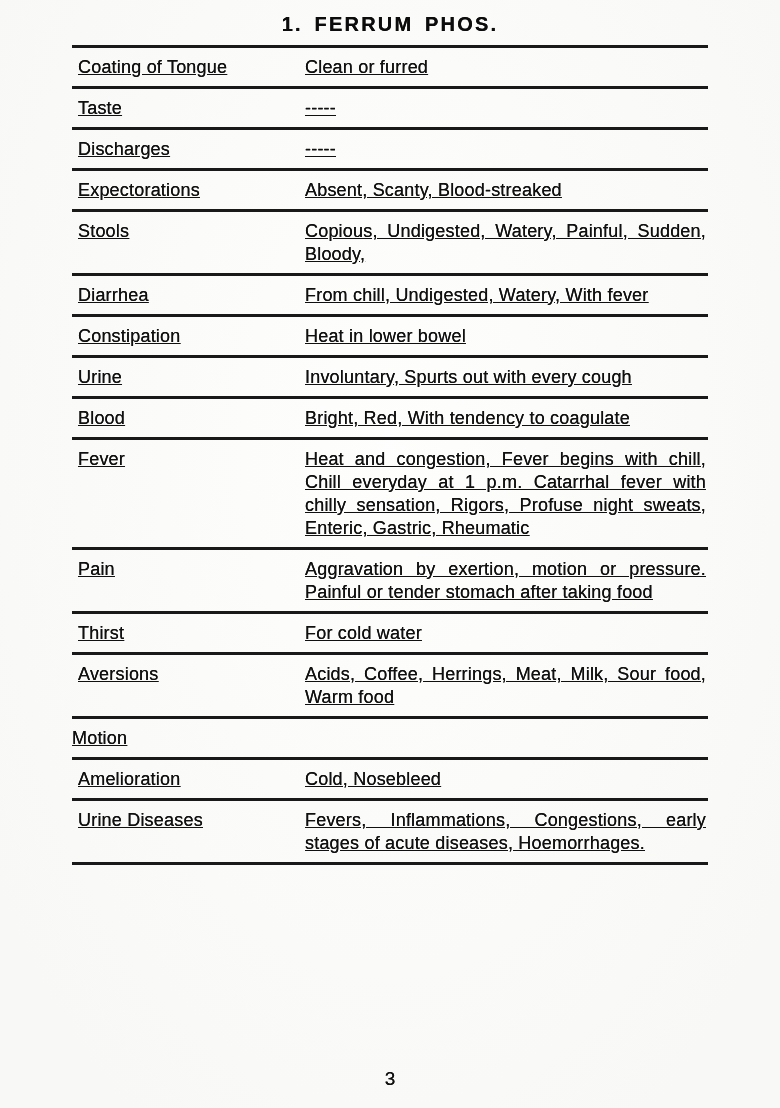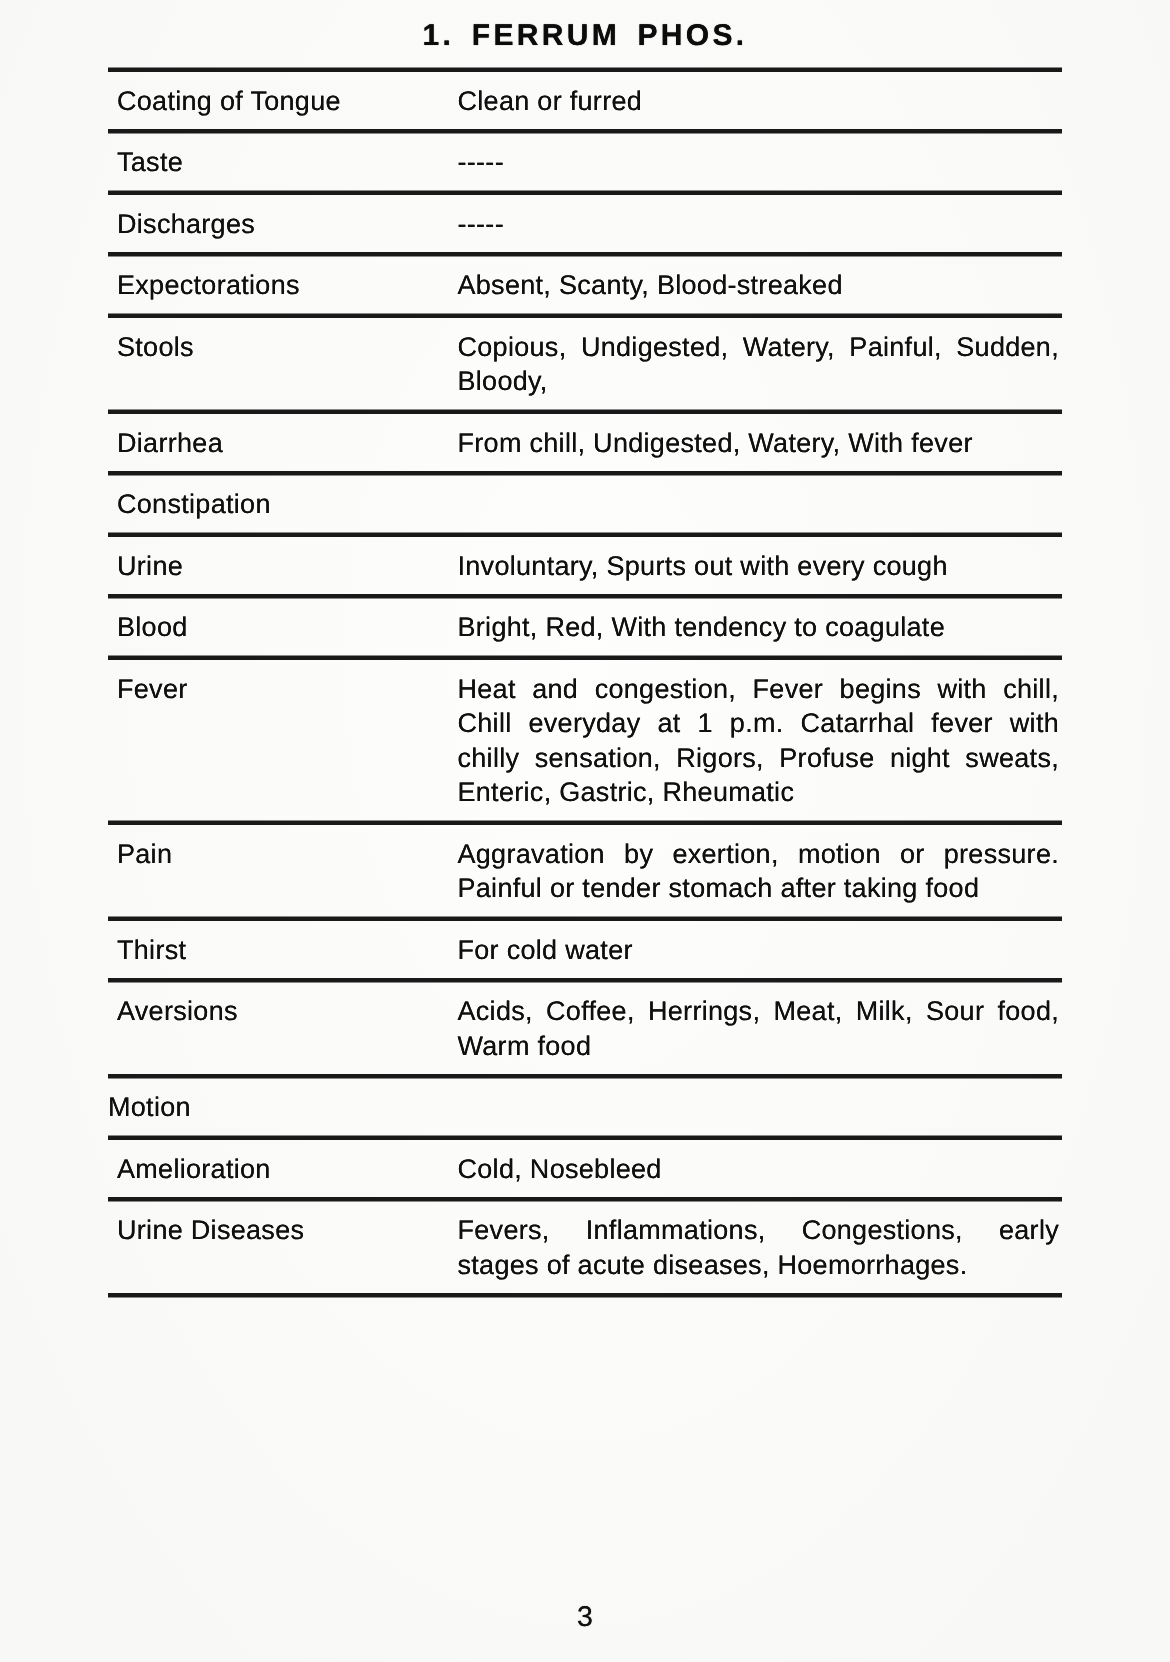--- a/index.html
+++ b/index.html
@@ -46,20 +46,21 @@
   }
   .row {
     display: flex;
     align-items: flex-start;
     border-top: 3px solid #191919;
     padding: 8px 0 7px 0;
     font-size: 18px;
     line-height: 23px;
     letter-spacing: 0.2px;
     text-shadow: 0 0 0.4px #151515;
+    text-decoration: underline;
   }
   .row-label {
     flex: none;
     width: 227px;
     padding-left: 6px;
   }
   .row-value {
     flex: 1;
     padding-right: 2px;
     text-align: justify;
@@ -112,20 +113,21 @@
       <div class="row-value">Copious, Undigested, Watery, Painful, Sudden, Bloody,</div>
     </div>
 
     <div class="row">
       <div class="row-label">Diarrhea</div>
       <div class="row-value">From chill, Undigested, Watery, With fever</div>
     </div>
 
     <div class="row">
       <div class="row-label">Constipation</div>
+      <div class="row-value">Heat in lower bowel</div>
     </div>
 
     <div class="row">
       <div class="row-label">Urine</div>
       <div class="row-value">Involuntary, Spurts out with every cough</div>
     </div>
 
     <div class="row">
       <div class="row-label">Blood</div>
       <div class="row-value">Bright, Red, With tendency to coagulate</div>

